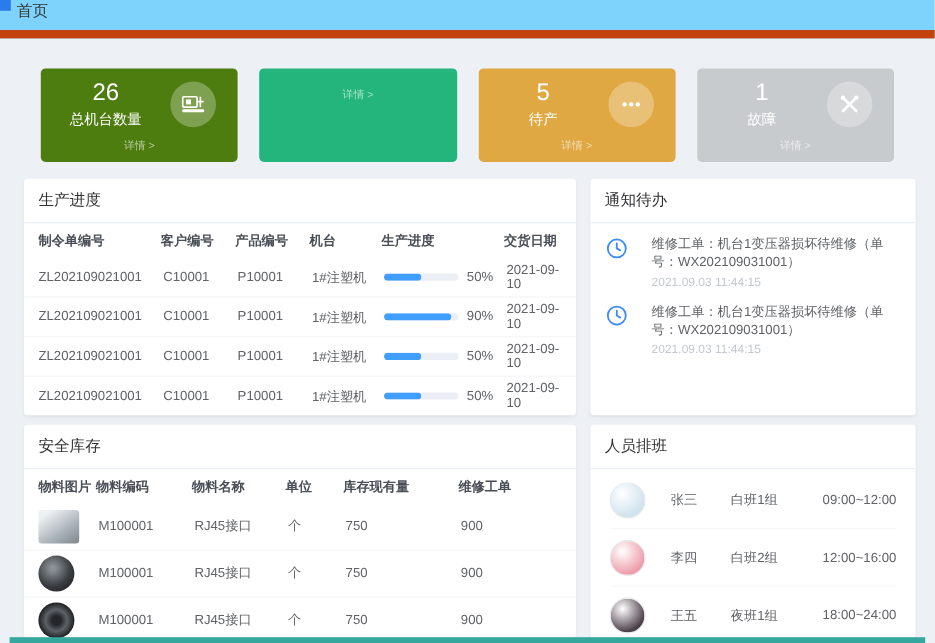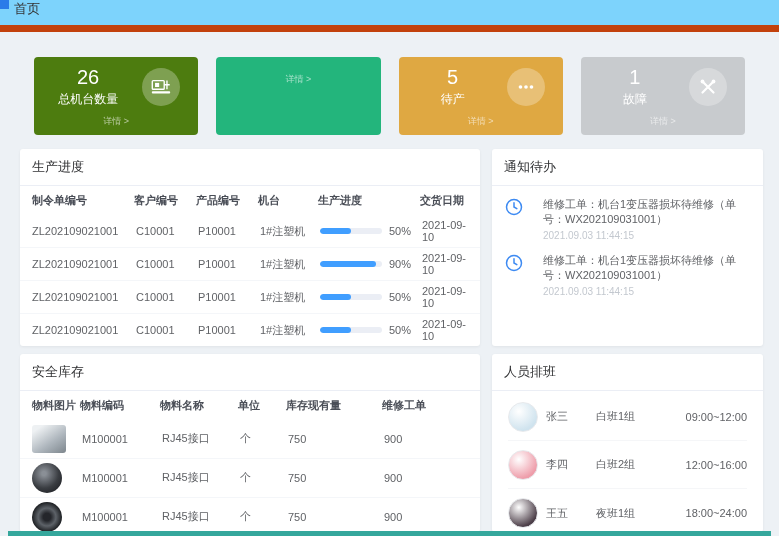--- a/index.html
+++ b/index.html
@@ -50,21 +50,21 @@
   .notif-list{ padding:5px 12px 0 12px; }
   .notif{ display:flex; gap:19px; padding:6px 0; cursor:pointer; }
   .nicon{ flex:0 0 auto; width:20px; height:20px; }
   .ntext{ font-size:11px; color:#606266; line-height:1.4; }
   .ntime{ font-size:10px; color:#c3c8cf; margin-top:2px; }
   
   .sched-list{ padding:2px 16px 0 16px; }
   .sched-row{ display:flex; align-items:center; height:48px; border-bottom:1px solid #f5f6f8; }
   .sched-row:last-child{ border-bottom:none; }
   .avatar{ width:30px; height:30px; border-radius:50%; flex:0 0 auto; border:1px solid #e7e9ec; }
-  .sname{ font-size:11px; width:50px; margin-left:8px; }
+  .sname{ font-size:11px; width:50px; margin-left:21px; }
   .sshift{ font-size:11px; width:66px; }
   .stime{ font-size:11px; flex:1; text-align:right; }
   
   .bottom-bar{ position:absolute; left:8px; right:8px; bottom:0; height:5px; background:#35a79c; }
 </style>
 </head>
 <body>
 
 <div class="corner-accent"></div>
 

